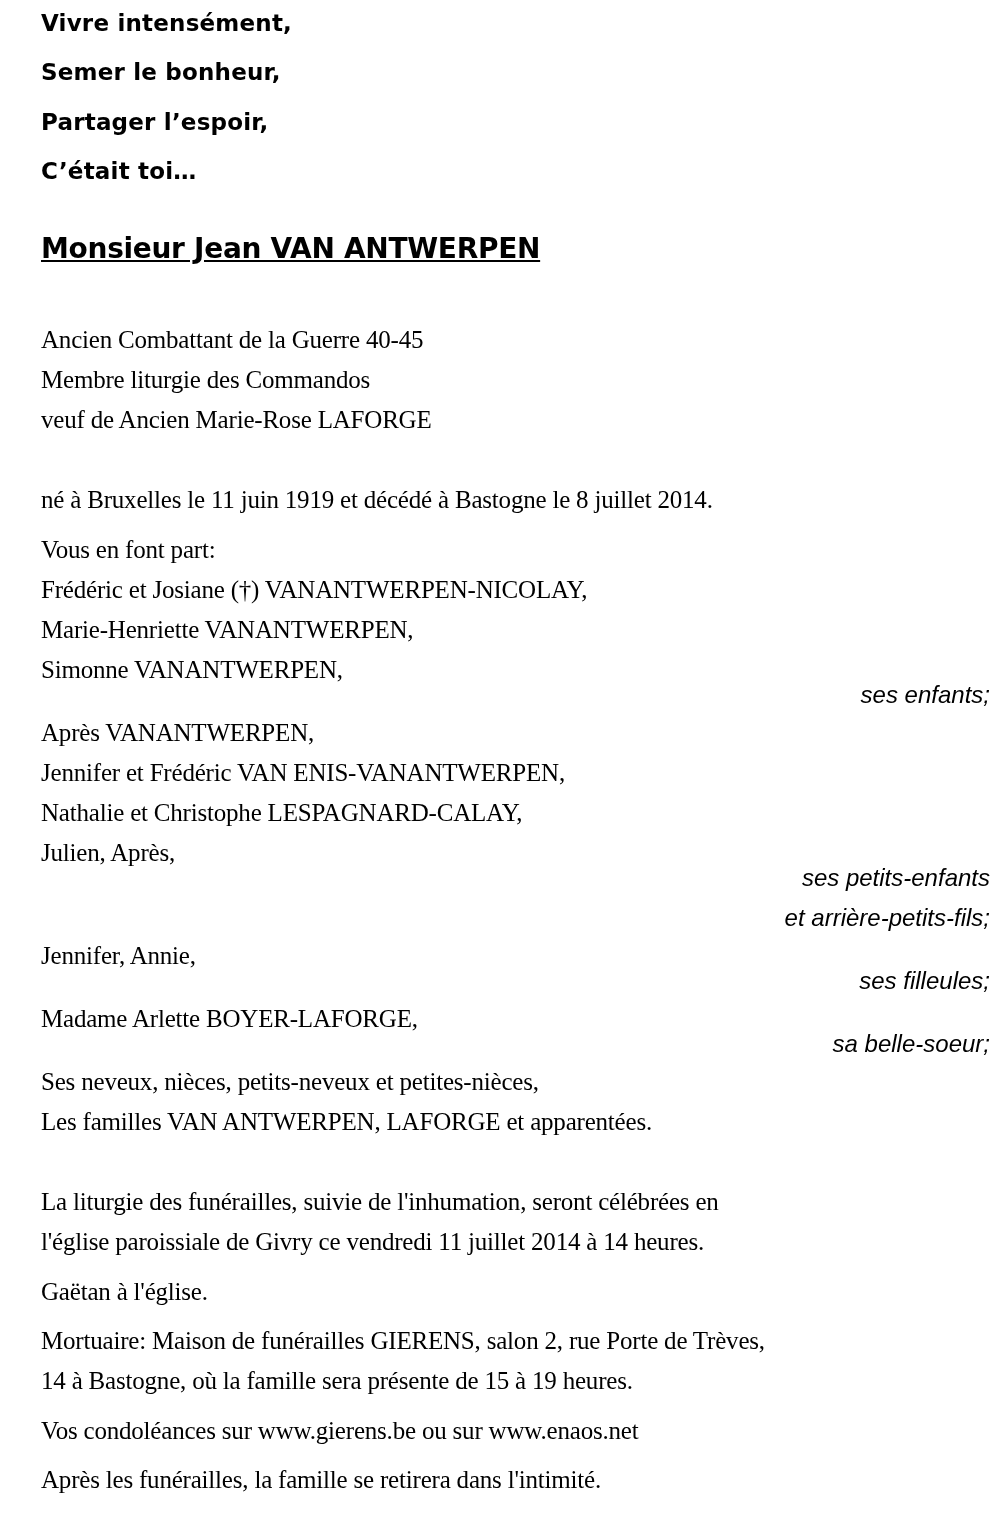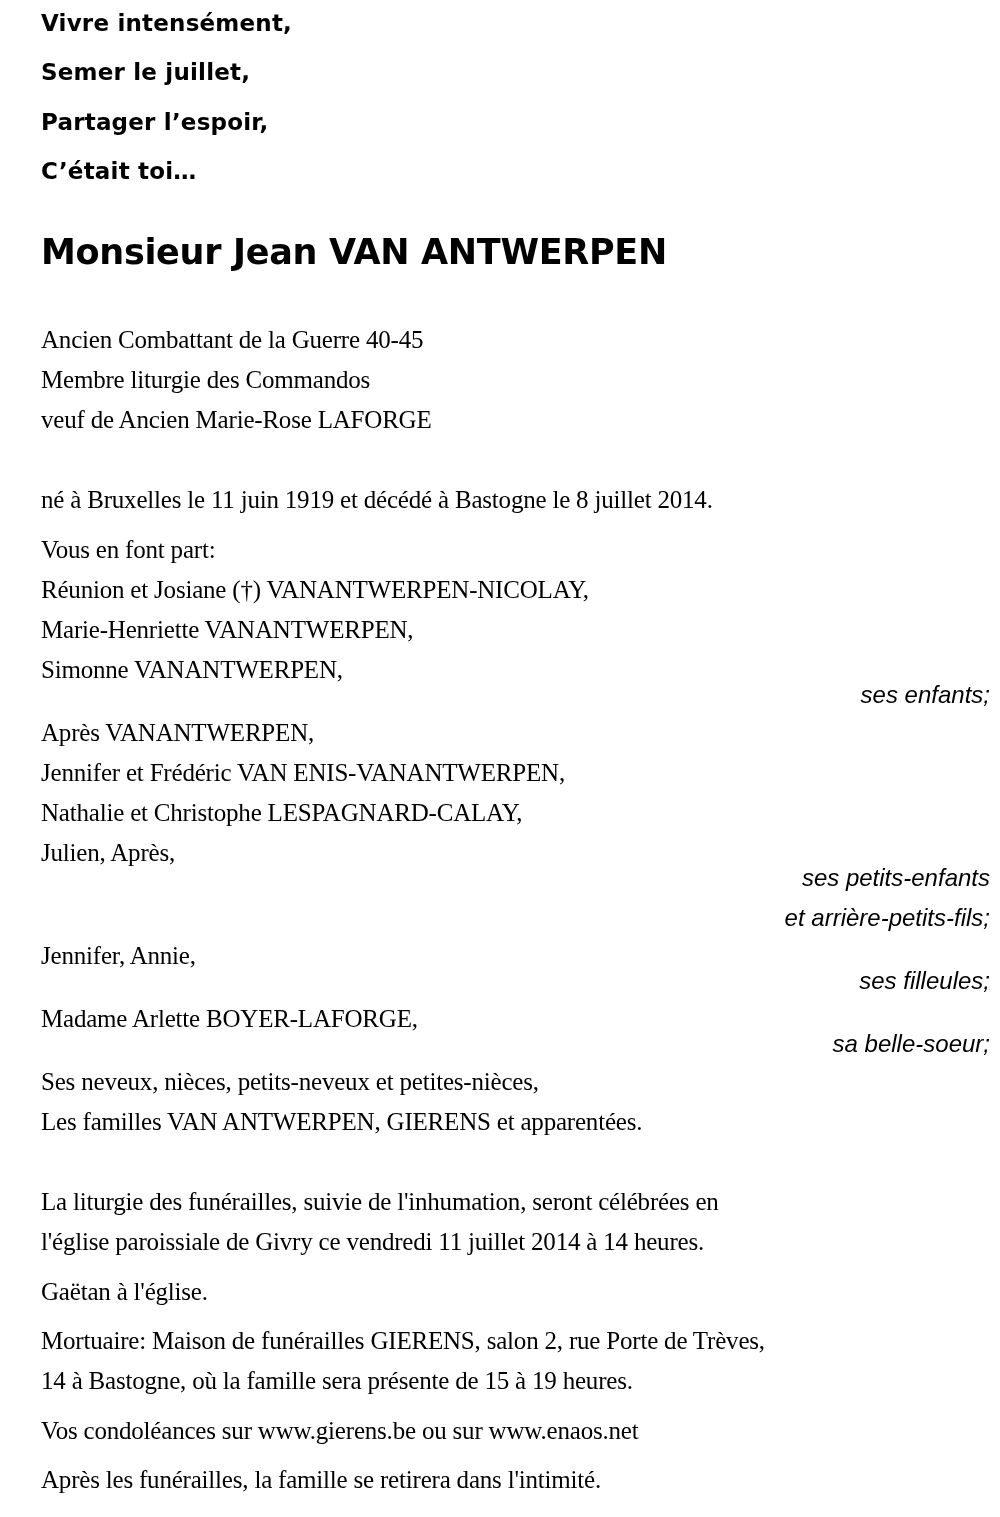--- a/index.html
+++ b/index.html
@@ -1,60 +1,60 @@
 <!DOCTYPE html>
 <html><head>
 <meta charset="utf-8">
 <style>
   html, body { margin: 0; padding: 0; background: #ffffff; }
   body { width: 1000px; height: 1517px; position: relative; overflow: hidden; color: #000000; font-family: "DejaVu Sans", sans-serif; }
   .line { position: absolute; left: 17px; white-space: nowrap; margin-left: 24px; }
   .poem { font-weight: bold; font-size: 23px; letter-spacing: 0.2px; }
-  .title { font-weight: bold; font-size: 35px; letter-spacing: -0.3px; font-family: "DejaVu Sans", sans-serif; }
+  .title { font-weight: bold; font-size: 28px; letter-spacing: -0.3px; font-family: "DejaVu Sans", sans-serif; text-decoration: underline; }
   .body { font-size: 25px; font-family: Liberation Serif, serif; letter-spacing: -0.2px; transform-origin: left top; }
   .rel { position: absolute; right: 10px; left: auto; font-style: italic; font-size: 24px; font-family: "Liberation Sans", sans-serif; white-space: nowrap; text-align: center; }
 </style>
 </head>
 <body>
 
 <div class="line poem" style="top:10px">Vivre intensément,</div>
-<div class="line poem" style="top:59px">Semer le juillet,</div>
+<div class="line poem" style="top:59px">Semer le bonheur,</div>
 <div class="line poem" style="top:109px">Partager l’espoir,</div>
 <div class="line poem" style="top:158px">C’était toi…</div>
 
 <div class="line title" style="top:232px">Monsieur Jean VAN ANTWERPEN</div>
 
 <div class="line body" style="top:326px">Ancien Combattant de la Guerre 40-45</div>
 <div class="line body" style="top:366px">Membre liturgie des Commandos</div>
 <div class="line body" style="top:406px">veuf de Ancien Marie-Rose LAFORGE</div>
 
 <div class="line body" style="top:486px">né à Bruxelles le 11 juin 1919 et décédé à Bastogne le 8 juillet 2014.</div>
 
 <div class="line body" style="top:536px">Vous en font part:</div>
 
-<div class="line body" style="top:576px">Réunion et Josiane (†) VANANTWERPEN-NICOLAY,</div>
+<div class="line body" style="top:576px">Frédéric et Josiane (†) VANANTWERPEN-NICOLAY,</div>
 <div class="line body" style="top:616px">Marie-Henriette VANANTWERPEN,</div>
 <div class="line body" style="top:656px">Simonne VANANTWERPEN,</div>
 <div class="rel" style="top:681px">ses enfants;</div>
 
 <div class="line body" style="top:719px">Après VANANTWERPEN,</div>
 <div class="line body" style="top:759px">Jennifer et Frédéric VAN ENIS-VANANTWERPEN,</div>
 <div class="line body" style="top:799px">Nathalie et Christophe LESPAGNARD-CALAY,</div>
 <div class="line body" style="top:839px">Julien, Après,</div>
 <div class="rel" style="top:864px">ses petits-enfants</div>
 <div class="rel" style="top:904px">et arrière-petits-fils;</div>
 
 <div class="line body" style="top:942px">Jennifer, Annie,</div>
 <div class="rel" style="top:967px">ses filleules;</div>
 
 <div class="line body" style="top:1005px">Madame Arlette BOYER-LAFORGE,</div>
 <div class="rel" style="top:1030px">sa belle-soeur;</div>
 
 <div class="line body" style="top:1068px">Ses neveux, nièces, petits-neveux et petites-nièces,</div>
-<div class="line body" style="top:1108px">Les familles VAN ANTWERPEN, GIERENS et apparentées.</div>
+<div class="line body" style="top:1108px">Les familles VAN ANTWERPEN, LAFORGE et apparentées.</div>
 
 <div class="line body" style="top:1188px">La liturgie des funérailles, suivie de l'inhumation, seront célébrées en</div>
 <div class="line body" style="top:1228px">l'église paroissiale de Givry ce vendredi 11 juillet 2014 à 14 heures.</div>
 <div class="line body" style="top:1278px">Gaëtan à l'église.</div>
 <div class="line body" style="top:1327px">Mortuaire: Maison de funérailles GIERENS, salon 2, rue Porte de Trèves,</div>
 <div class="line body" style="top:1367px">14 à Bastogne, où la famille sera présente de 15 à 19 heures.</div>
 <div class="line body" style="top:1417px">Vos condoléances sur www.gierens.be ou sur www.enaos.net</div>
 <div class="line body" style="top:1466px">Après les funérailles, la famille se retirera dans l'intimité.</div>
 
 </body></html>

